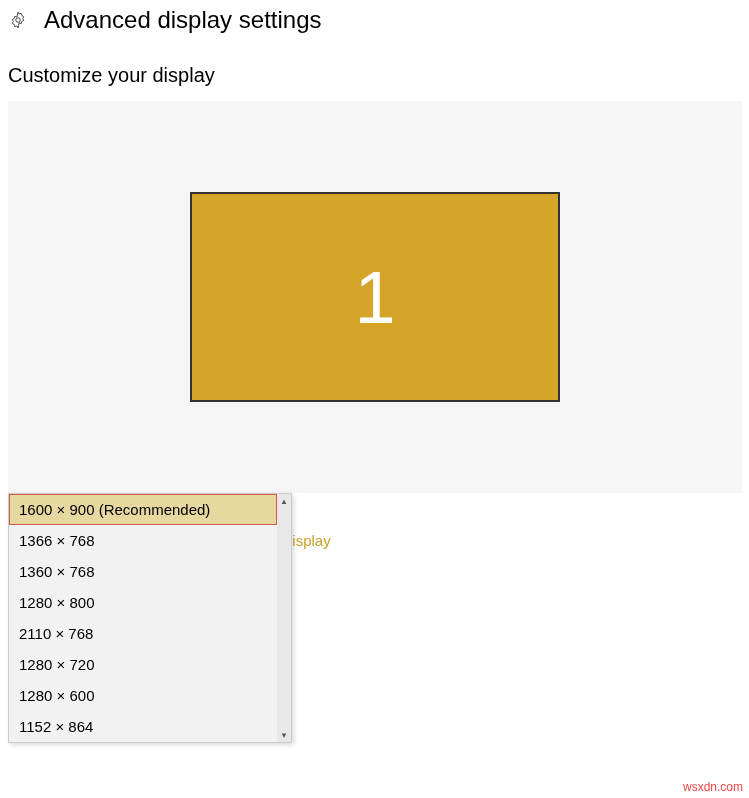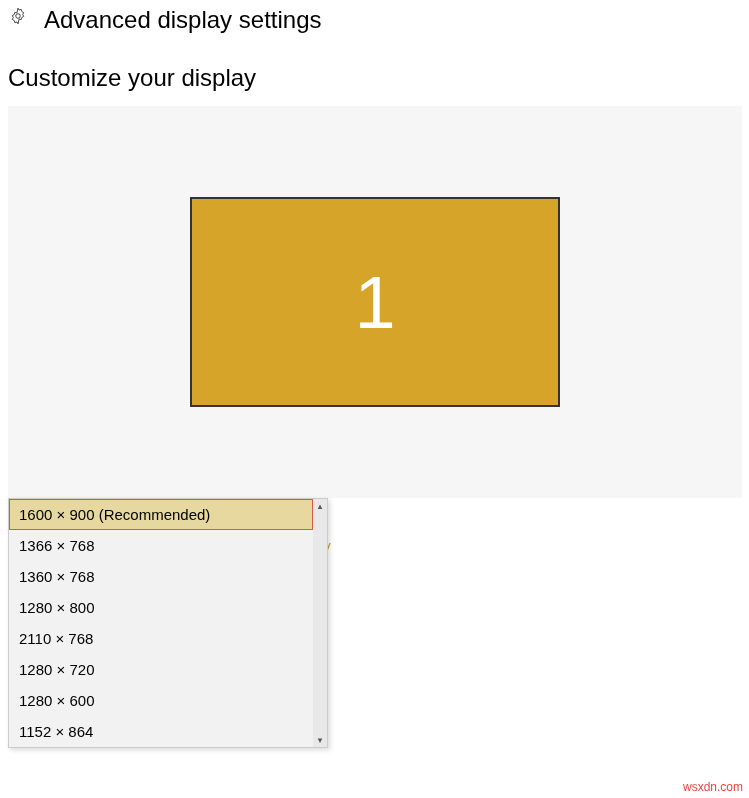--- a/index.html
+++ b/index.html
@@ -10,21 +10,21 @@
     }
     body {
       background: #ffffff;
       width: 749px;
       height: 798px;
       position: relative;
       overflow: hidden;
     }
     .header {
       display: flex;
-      align-items: flex-start;
+      align-items: center;
       padding: 6px 8px 0 8px;
       gap: 16px;
     }
     .gear-icon {
       width: 20px;
       height: 20px;
       display: flex;
       align-items: center;
       justify-content: center;
     }
@@ -34,21 +34,21 @@
       stroke: #333;
       fill: none;
       stroke-width: 1.2;
     }
     .page-title {
       font-size: 24px;
       font-weight: 400;
       color: #000;
     }
     .subtitle {
-      font-size: 24px;
+      font-size: 20px;
       font-weight: 400;
       color: #000;
       padding: 30px 12px 14px 8px;
     }
     .display-area {
       margin: 0 8px;
       background: #f6f6f6;
       width: 734px;
       height: 392px;
       display: flex;
@@ -87,21 +87,21 @@
       position: absolute;
       top: 39px;
       left: 276px;
       color: #c9a227;
       font-size: 15px;
     }
     .dropdown-list {
       position: absolute;
       top: 0;
       left: 0;
-      width: 320px;
+      width: 284px;
       background: #f2f2f2;
       border: 1px solid #ccc;
       box-shadow: 2px 2px 5px rgba(0,0,0,0.15);
     }
     .dropdown-inner {
       display: flex;
     }
     .dropdown-items {
       flex: 1;
     }

